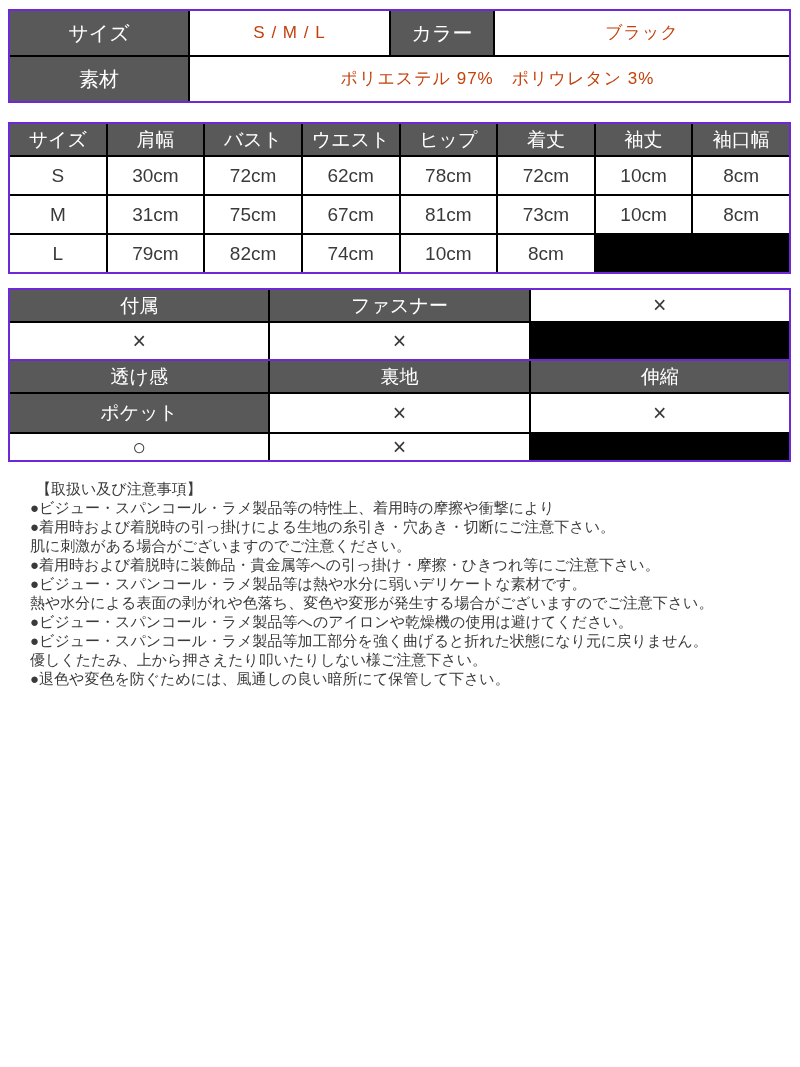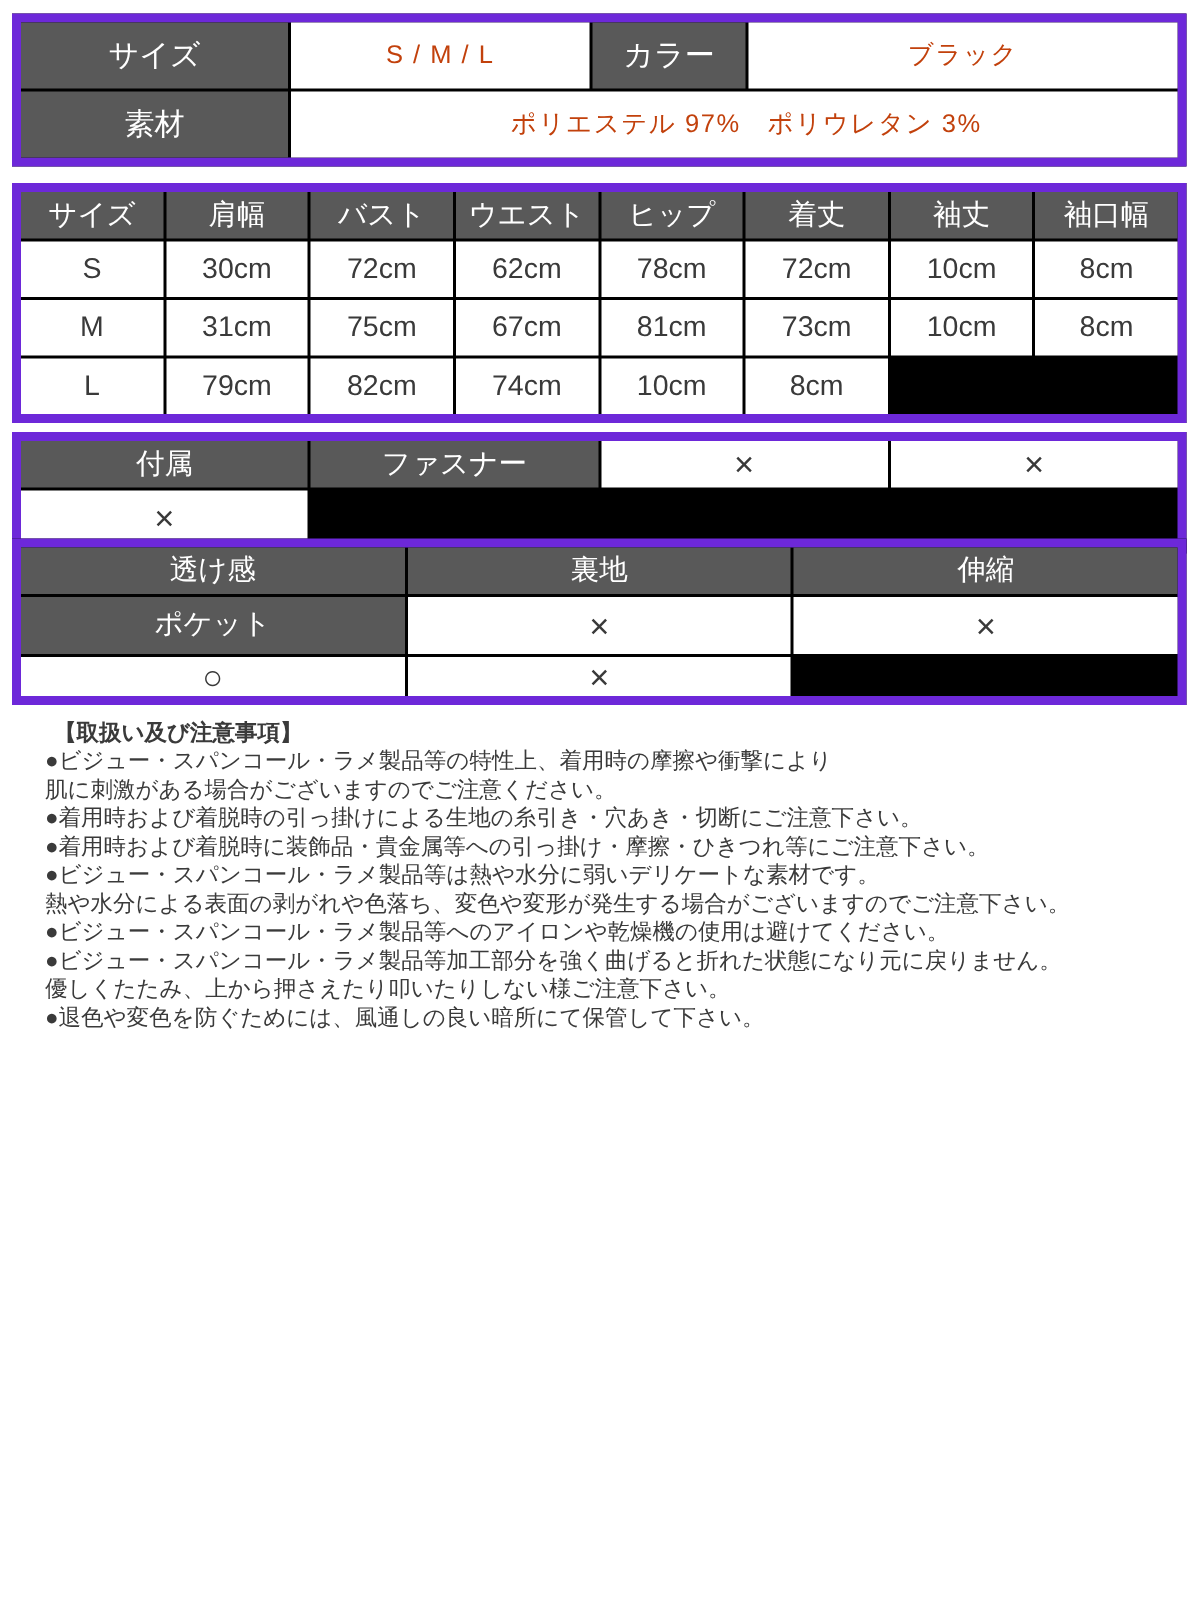--- a/index.html
+++ b/index.html
@@ -9,51 +9,51 @@
     font-family:"Liberation Sans","DejaVu Sans",sans-serif;
     color:#333333;
   }
   .sheet { position:relative; width:800px; height:1067px; background:#ffffff; overflow:hidden; }
 
   
   .tbl {
     position:absolute; left:8px; width:783px;
     display:grid; gap:2px;
     background:#000000;
-    border:6px solid #6d28d9;
+    border:2px solid #6d28d9;
   }
   .cell {
     display:flex; align-items:center; justify-content:center;
     background:#ffffff; color:#333333;
     text-align:center; line-height:1.15;
   }
   .head { background:#595959; color:#ffffff; font-size:20px; }
 
   
   .tbl1 { top:9px; grid-template-columns:178px 199px 102px 1fr; grid-template-rows:44px 44px; }
   .tbl1 .val { font-size:17px; letter-spacing:1px; color:#c2410c; white-space:pre; }
   .tbl1 .span3 { grid-column:2 / 5;padding-left:16px; }
 
   
   .tbl2 { top:122px; grid-template-columns:repeat(8,1fr); grid-template-rows:31px 37px 37px 37px; }
   .tbl2 .head { font-size:19px; }
   .tbl2 .val { font-size:19px; color:#3a3a3a; }
 
   
-  .tbl3 { top:288px; grid-template-columns:repeat(4,1fr); grid-template-rows:31px 36px; }
+  .tbl3 { top:288px; grid-template-columns:repeat(3,1fr); grid-template-rows:31px 36px; }
   .tbl4 { top:359px; grid-template-columns:repeat(3,1fr); grid-template-rows:31px 38px; }
   .tbl3 .head, .tbl4 .head { font-size:19px; }
   .mark { font-size:23px; color:#3a3a3a; }
 
   
   .care {
     position:absolute; left:30px; top:479px; width:755px;
     font-size:15px; line-height:19px; color:#3a3a3a;
   }
-  .care .care-title { padding-left:6px;font-weight:bold; }
+  .care .care-title { padding-left:6px; }
   .care .care-line { white-space:nowrap; }
 </style>
 </head>
 <body>
 
 <div class="sheet">
 
   <div class="tbl tbl1">
     <div class="cell head">サイズ</div>
     <div class="cell val">S / M / L</div>
@@ -114,22 +114,22 @@
     <div class="cell head">ポケット</div>
     <div class="cell mark">×</div>
     <div class="cell mark">×</div>
     <div class="cell mark">○</div>
     <div class="cell mark">×</div>
   </div>
 
   <div class="care">
     <div class="care-title">【取扱い及び注意事項】</div>
     <div class="care-line">●ビジュー・スパンコール・ラメ製品等の特性上、着用時の摩擦や衝撃により</div>
+    <div class="care-line">●着用時および着脱時の引っ掛けによる生地の糸引き・穴あき・切断にご注意下さい。</div>
     <div class="care-line">肌に刺激がある場合がございますのでご注意ください。</div>
-    <div class="care-line">●着用時および着脱時の引っ掛けによる生地の糸引き・穴あき・切断にご注意下さい。</div>
     <div class="care-line">●着用時および着脱時に装飾品・貴金属等への引っ掛け・摩擦・ひきつれ等にご注意下さい。</div>
     <div class="care-line">●ビジュー・スパンコール・ラメ製品等は熱や水分に弱いデリケートな素材です。</div>
     <div class="care-line">熱や水分による表面の剥がれや色落ち、変色や変形が発生する場合がございますのでご注意下さい。</div>
     <div class="care-line">●ビジュー・スパンコール・ラメ製品等へのアイロンや乾燥機の使用は避けてください。</div>
     <div class="care-line">●ビジュー・スパンコール・ラメ製品等加工部分を強く曲げると折れた状態になり元に戻りません。</div>
     <div class="care-line">優しくたたみ、上から押さえたり叩いたりしない様ご注意下さい。</div>
     <div class="care-line">●退色や変色を防ぐためには、風通しの良い暗所にて保管して下さい。</div>
   </div>
 
 </div>

